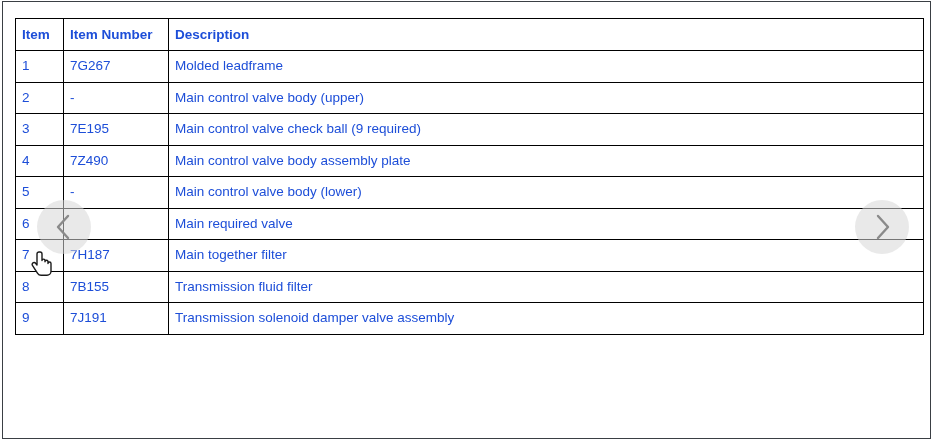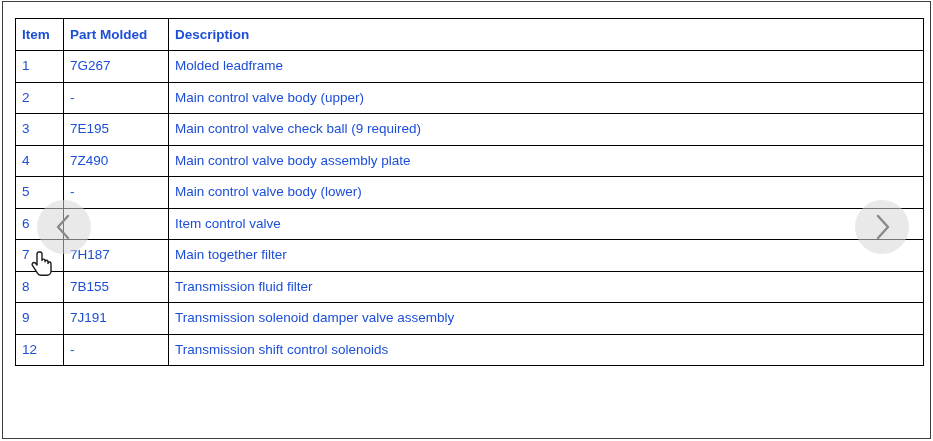--- a/index.html
+++ b/index.html
@@ -98,21 +98,21 @@
 </head>
 <body>
 
 <div class="page">
   <div class="frame">
 
     <table class="parts-table">
       <thead>
         <tr>
           <th class="col-item">Item</th>
-          <th class="col-part">Part Molded</th>
+          <th class="col-part">Item Number</th>
           <th class="col-desc">Description</th>
         </tr>
       </thead>
       <tbody>
         <tr>
           <td class="col-item">1</td>
           <td class="col-part">7G267</td>
           <td class="col-desc">Molded leadframe</td>
         </tr>
         <tr>
@@ -131,41 +131,36 @@
           <td class="col-desc">Main control valve body assembly plate</td>
         </tr>
         <tr>
           <td class="col-item">5</td>
           <td class="col-part">-</td>
           <td class="col-desc">Main control valve body (lower)</td>
         </tr>
         <tr>
           <td class="col-item">6</td>
           <td class="col-part"></td>
-          <td class="col-desc">Item control valve</td>
+          <td class="col-desc">Main required valve</td>
         </tr>
         <tr>
           <td class="col-item">7</td>
           <td class="col-part">7H187</td>
           <td class="col-desc">Main together filter</td>
         </tr>
         <tr>
           <td class="col-item">8</td>
           <td class="col-part">7B155</td>
           <td class="col-desc">Transmission fluid filter</td>
         </tr>
         <tr>
           <td class="col-item">9</td>
           <td class="col-part">7J191</td>
           <td class="col-desc">Transmission solenoid damper valve assembly</td>
-        </tr>
-        <tr>
-          <td class="col-item">12</td>
-          <td class="col-part">-</td>
-          <td class="col-desc">Transmission shift control solenoids</td>
         </tr>
       </tbody>
     </table>
 
     <div class="nav nav-prev">
       <span>
         <svg width="22" height="30" viewBox="0 0 22 30">
           <polyline points="15,4 5,15 15,26" fill="none" stroke="#8a8a8a" stroke-width="2.4" stroke-linecap="round" stroke-linejoin="round"></polyline>
         </svg>
       </span>

